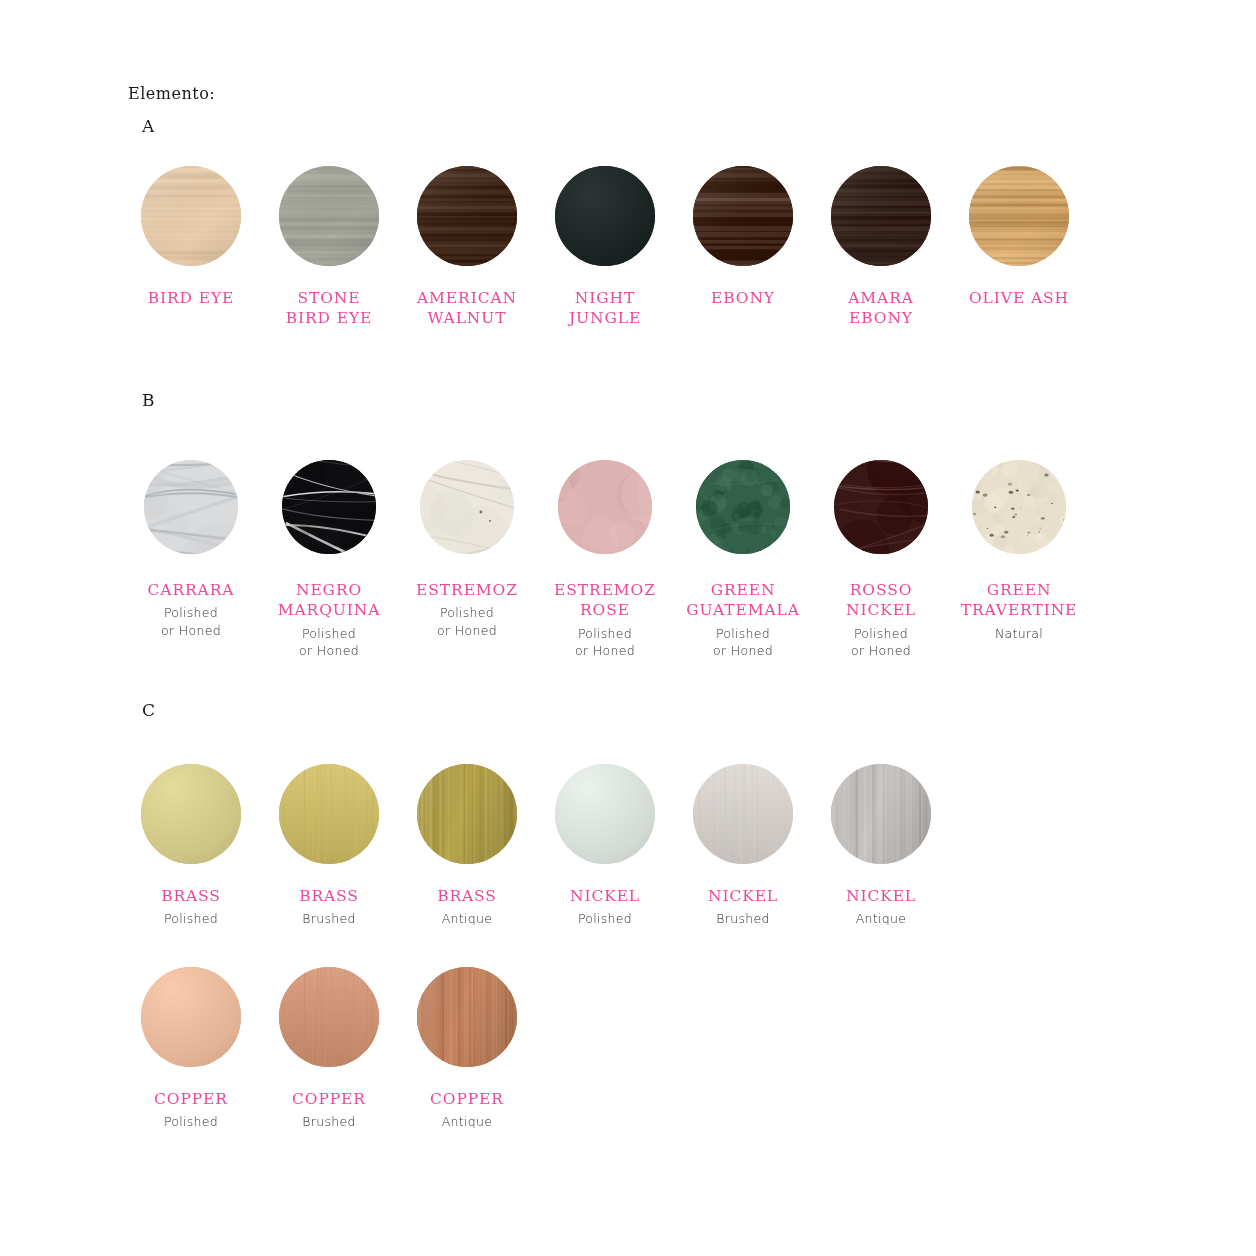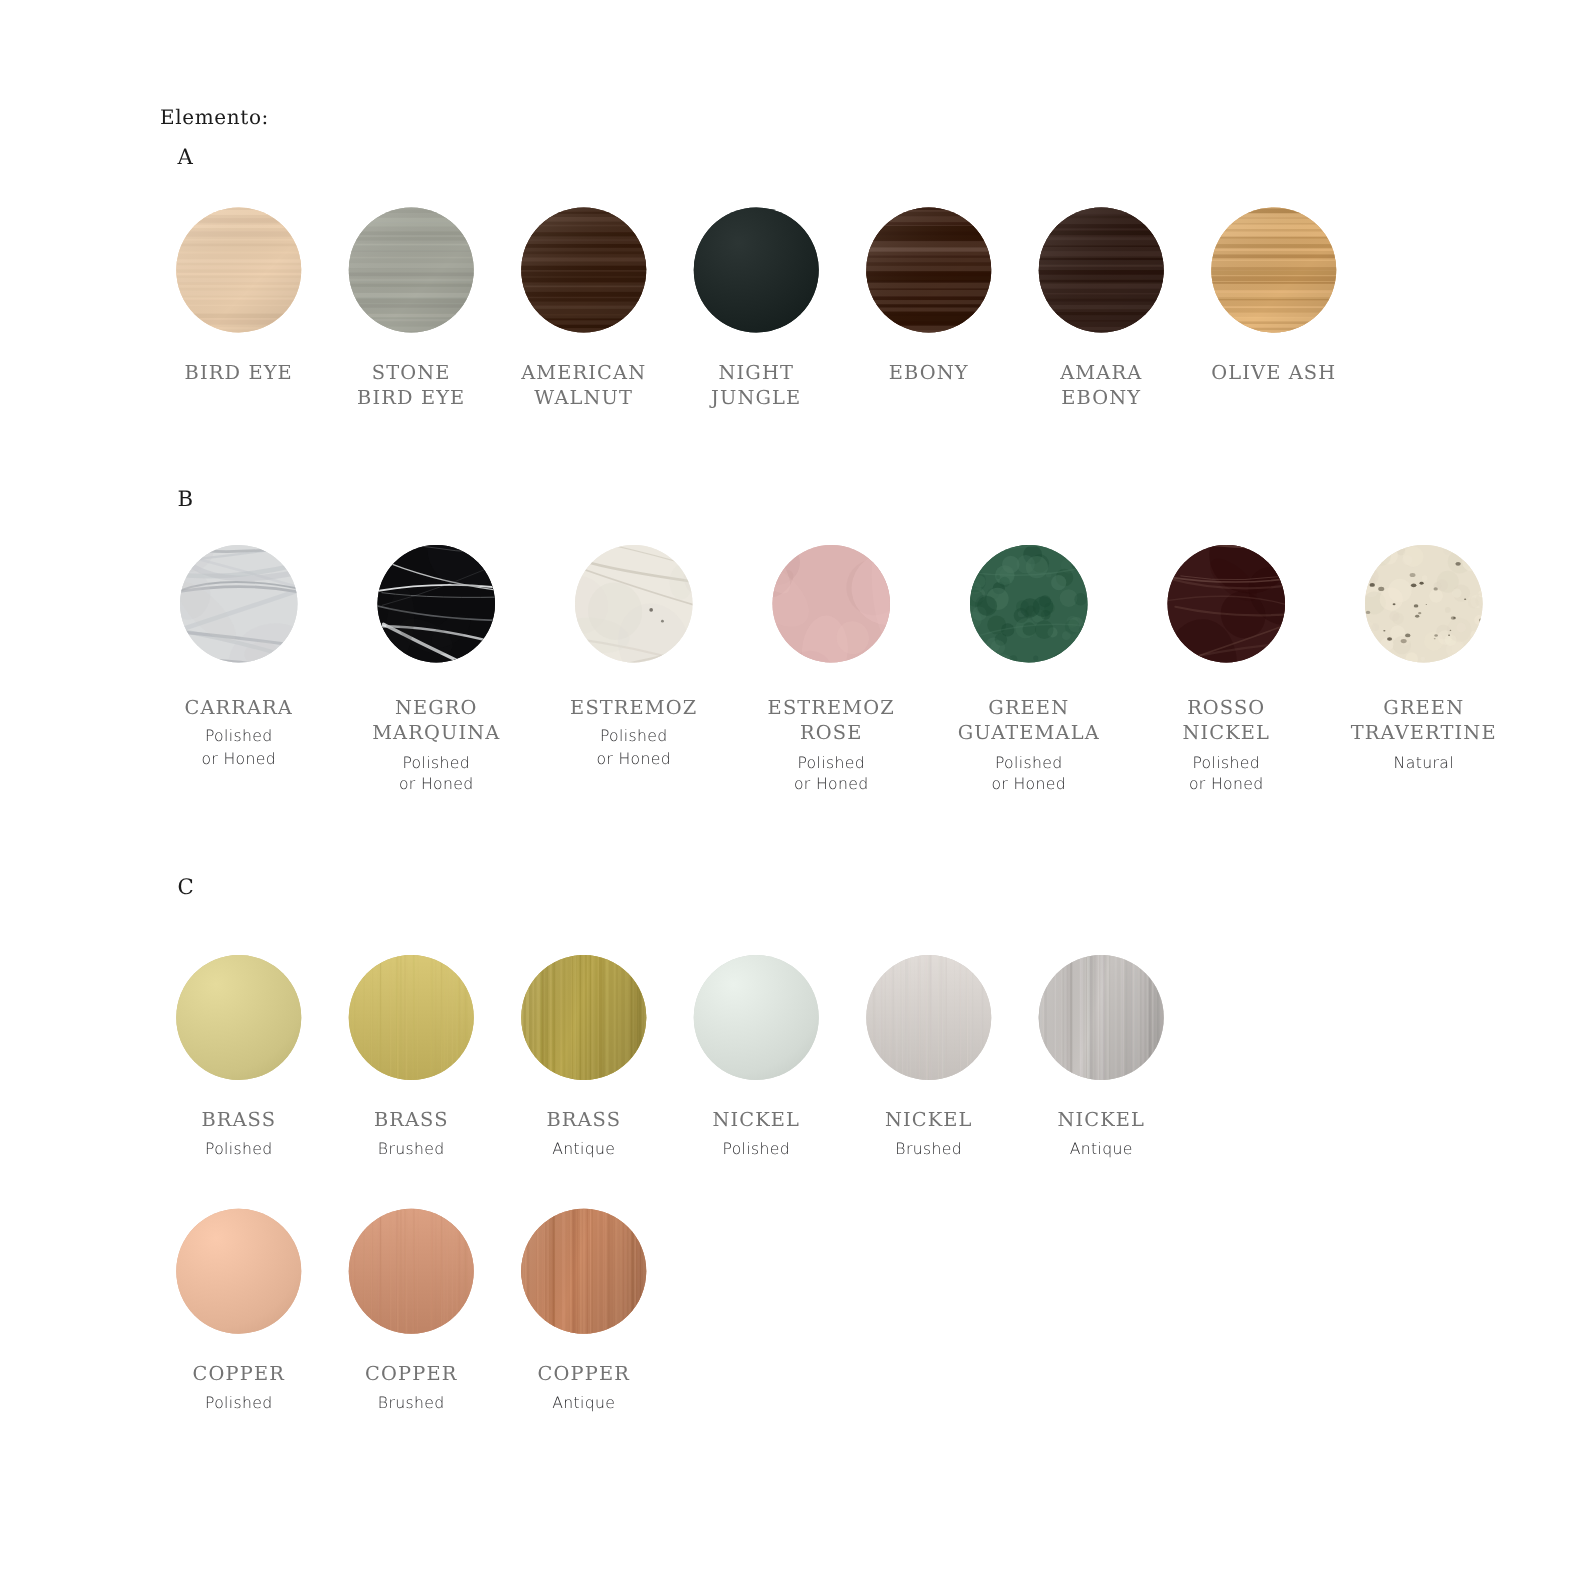--- a/index.html
+++ b/index.html
@@ -77,21 +77,21 @@
     top: -10%;
     width: 120%;
     height: 120%;
   }
 
   .label {
     text-align: center;
     font-size: 15.5px;
     line-height: 1.32;
     letter-spacing: 0.9px;
-    color: #737373;
+    color: #ec4899;
     white-space: pre-line;
     font-family: "DejaVu Serif", "Liberation Serif", serif;
   }
 
   .sub {
     text-align: center;
     font-size: 12.5px;
     line-height: 1.38;
     letter-spacing: 0.3px;
     color: #2b2b2e;
@@ -385,21 +385,21 @@
               </svg>
             </div>
           </div>
           <div class="label">OLIVE ASH</div>
         </div>
       </div>
   </div>
 
   <div class="section">
     <div class="section-letter" style="top:390px;">B</div>
-    <div class="row" id="row-b" style="top:436px;gap:20px;">
+    <div class="row" id="row-b" style="top:460px;">
         <div class="cell">
           <div class="swatch-wrap">
             <div class="swatch" style="background: rgb(217, 219, 220);">
               <svg class="tex" viewBox="0 0 100 100" preserveAspectRatio="none" xmlns="http://www.w3.org/2000/svg">
                 <rect width="100" height="100" fill="#d9dbdc"></rect>
                 <path d="M-2.0,89.6 Q67.9,86.6 110.0,106.7" fill="none" stroke="#8f949a" stroke-width="1.67" opacity="0.46" stroke-linecap="round"></path>
                 <path d="M7.2,41.0 Q61.2,32.2 110.0,45.3" fill="none" stroke="#8f949a" stroke-width="1.92" opacity="0.50" stroke-linecap="round"></path>
                 <path d="M-7.5,88.7 Q59.4,103.4 110.0,104.5" fill="none" stroke="#8f949a" stroke-width="1.09" opacity="0.39" stroke-linecap="round"></path>
                 <path d="M-7.1,47.2 Q31.5,23.8 110.0,42.7" fill="none" stroke="#8f949a" stroke-width="1.36" opacity="0.56" stroke-linecap="round"></path>
                 <path d="M16.0,82.8 Q55.8,100.3 110.0,111.3" fill="none" stroke="#8f949a" stroke-width="0.98" opacity="0.37" stroke-linecap="round"></path>

